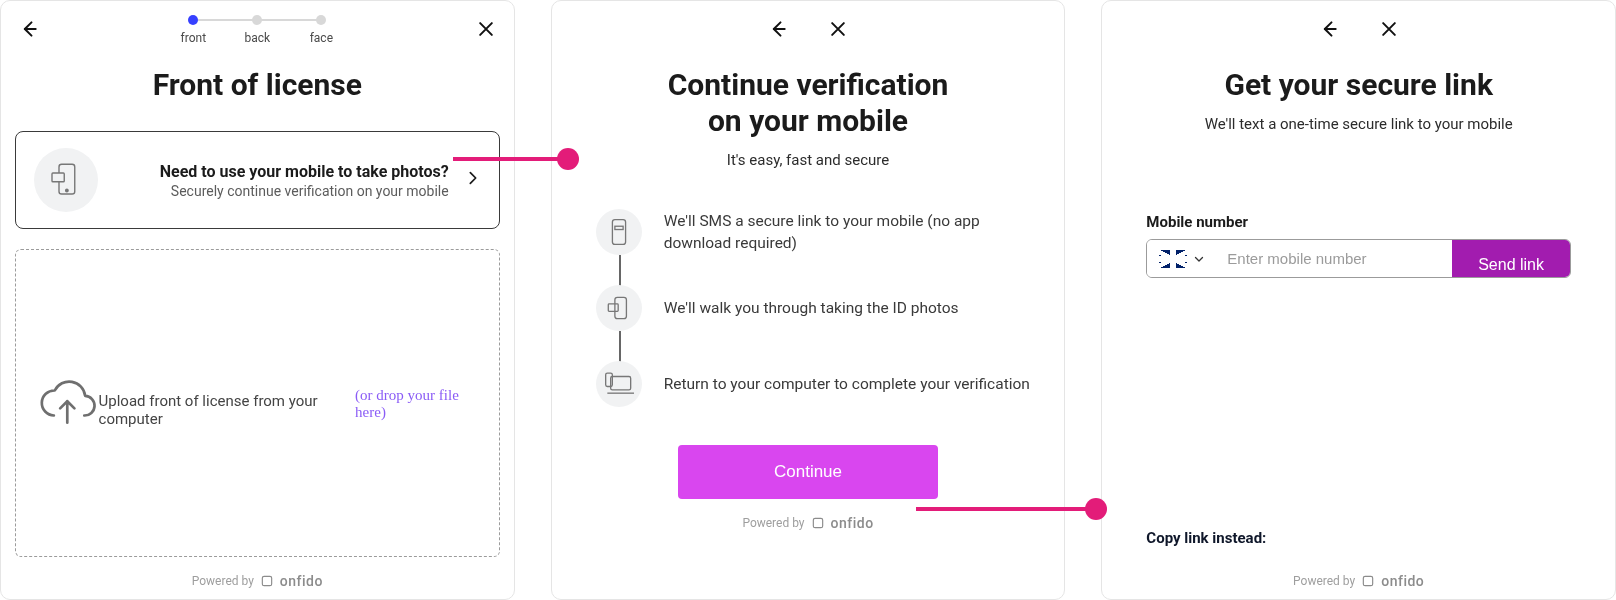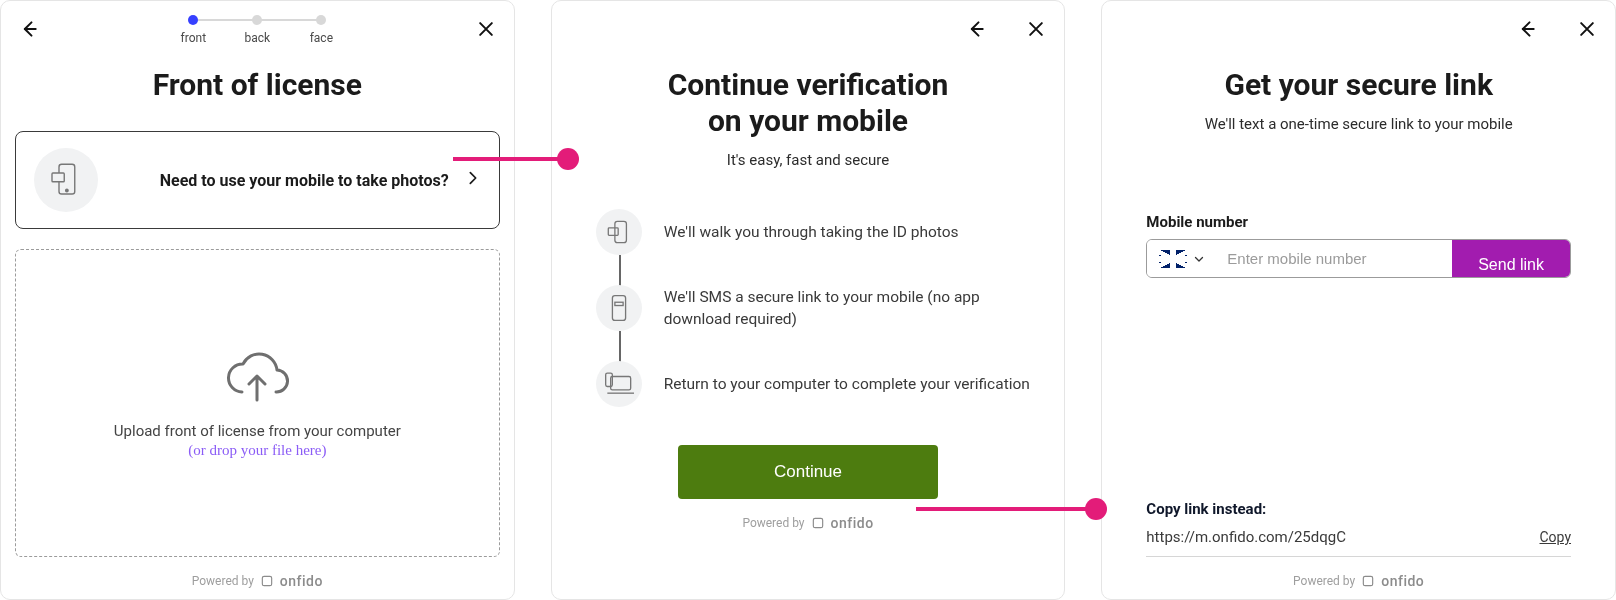--- a/index.html
+++ b/index.html
@@ -21,21 +21,21 @@
     display: flex;
     flex-direction: column;
     padding: 14px 14px 10px 14px;
     position: relative;
     overflow: hidden;
   }
   
   .top-bar {
     display: flex;
     align-items: flex-start;
-    justify-content: flex-end;
+    justify-content: center;
     height: 42px;
     gap: 16px;
   }
   .back-btn, .close-btn {
     width: 28px;
     height: 28px;
     display: flex;
     align-items: center;
     justify-content: center;
     cursor: pointer;
@@ -122,21 +122,21 @@
   .mobile-card-title { font-weight: 700; font-size: 16px; color: #1b1b1b; }
   .mobile-card-sub { font-size: 14px; color: #5c5c5c; margin-top: 2px; }
   .chevron { color: #1b1b1b; }
   
   .drop-zone {
     margin-top: 20px;
     flex: 1;
     border: 1.5px dashed #9b9b9b;
     border-radius: 6px;
     display: flex;
-    flex-direction: column;
+    flex-direction: row;
     align-items: center;
     justify-content: center;
     color: #555;
     padding: 20px;
     cursor: pointer;
   }
   .drop-zone svg { color: #6f6f6f; }
   .drop-line1 { margin-top: 14px; font-size: 15px; color: #444; }
   .drop-line2 { font-size: 15px; color: #8b5cf6; margin-top: 2px; font-family: Liberation Serif, serif; }
   
@@ -173,21 +173,21 @@
     height: 40px;
     background: #666;
   }
   .step-row:last-child .vline { display: none; }
   .step-text { font-size: 15.5px; color: #3a3a3a; line-height: 1.45; }
   
   .primary-btn {
     margin: 38px auto 0 auto;
     width: 260px;
     height: 54px;
-    background: #4d7c0f;
+    background: #d946ef;
     color: #fff;
     border: none;
     border-radius: 4px;
     font-size: 17px;
     cursor: pointer;
     display: flex;
     align-items: center;
     justify-content: center;
   }
   
@@ -321,20 +321,21 @@
   <div class="mobile-card">
     <div class="icon-circle">
       <svg width="42" height="42" viewBox="0 0 48 48" fill="none" stroke="#777" stroke-width="1.6">
         <rect x="16" y="6" width="18" height="34" rx="3"></rect>
         <rect x="8" y="16" width="14" height="10" rx="1" fill="#f1f2f3"></rect>
         <circle cx="25" cy="36" r="1.4" fill="#777"></circle>
       </svg>
     </div>
     <div class="mobile-card-text">
       <div class="mobile-card-title">Need to use your mobile to take photos?</div>
+      <div class="mobile-card-sub">Securely continue verification on your mobile</div>
     </div>
     <div class="chevron">
       <svg width="16" height="16" viewBox="0 0 24 24" fill="none" stroke="currentColor" stroke-width="2.6">
           <path d="M8 4l8 8-8 8" stroke-linecap="round" stroke-linejoin="round"></path>
         </svg>
     </div>
   </div>
 
   <div class="drop-zone">
     <svg width="70" height="60" viewBox="0 0 70 60" fill="none" stroke="currentColor" stroke-width="3">
@@ -372,36 +373,36 @@
 
   <h1 class="panel-title">
     <span>Continue verification</span><br>
     <span>on your mobile</span>
   </h1>
   <div class="panel-subtitle">It's easy, fast and secure</div>
 
   <div class="steps-list">
     <div class="step-row">
       <div class="icon-circle small">
+        <svg width="24" height="28" viewBox="0 0 24 34" fill="none" stroke="#777" stroke-width="1.6">
+            <rect x="4" y="2" width="16" height="30" rx="3"></rect>
+            <rect x="7" y="10" width="10" height="4"></rect>
+          </svg>
+      </div>
+      <div class="step-text">We'll SMS a secure link to your mobile (no app download required)</div>
+      <div class="vline"></div>
+    </div>
+    <div class="step-row">
+      <div class="icon-circle small">
         <svg width="28" height="28" viewBox="0 0 34 34" fill="none" stroke="#777" stroke-width="1.6">
             <rect x="12" y="4" width="14" height="26" rx="3"></rect>
             <rect x="4" y="12" width="12" height="9" rx="1"></rect>
           </svg>
       </div>
       <div class="step-text">We'll walk you through taking the ID photos</div>
-      <div class="vline"></div>
-    </div>
-    <div class="step-row">
-      <div class="icon-circle small">
-        <svg width="24" height="28" viewBox="0 0 24 34" fill="none" stroke="#777" stroke-width="1.6">
-            <rect x="4" y="2" width="16" height="30" rx="3"></rect>
-            <rect x="7" y="10" width="10" height="4"></rect>
-          </svg>
-      </div>
-      <div class="step-text">We'll SMS a secure link to your mobile (no app download required)</div>
       <div class="vline"></div>
     </div>
     <div class="step-row">
       <div class="icon-circle small">
         <svg width="30" height="26" viewBox="0 0 36 30" fill="none" stroke="#777" stroke-width="1.6">
             <rect x="8" y="6" width="24" height="16" rx="2"></rect>
             <path d="M4 26h32"></path>
             <rect x="2" y="2" width="8" height="16" rx="2"></rect>
           </svg>
       </div>
@@ -448,24 +449,20 @@
             <path d="M5 9l7 7 7-7" stroke-linecap="round" stroke-linejoin="round"></path>
           </svg>
       </div>
       <input class="phone-input" type="tel" placeholder="Enter mobile number" style="">
       <button class="send-btn">Send link</button>
     </div>
   </div>
 
   <div class="copy-block">
     <div class="copy-title">Copy link instead:</div>
-    <div class="copy-row">
-      <div class="copy-url">https://m.onfido.com/25dqgC</div>
-      <div class="copy-btn">Copy</div>
-    </div>
   </div>
 
   <div class="footer">
     <span>Powered by</span>
     <svg width="14" height="14" viewBox="0 0 24 24" stroke="#8c8c8c" stroke-width="2" fill="none">
         <rect x="4" y="4" width="16" height="16" rx="3"></rect>
       </svg>
     <span class="brand">onfido</span>
   </div>
 </div>

